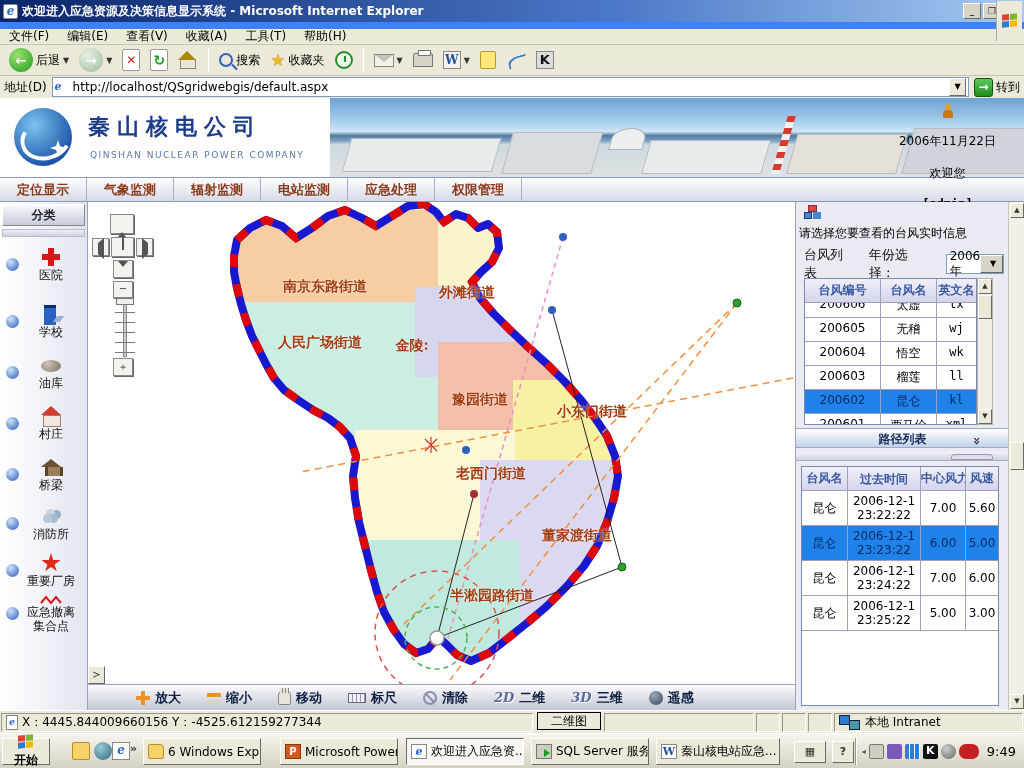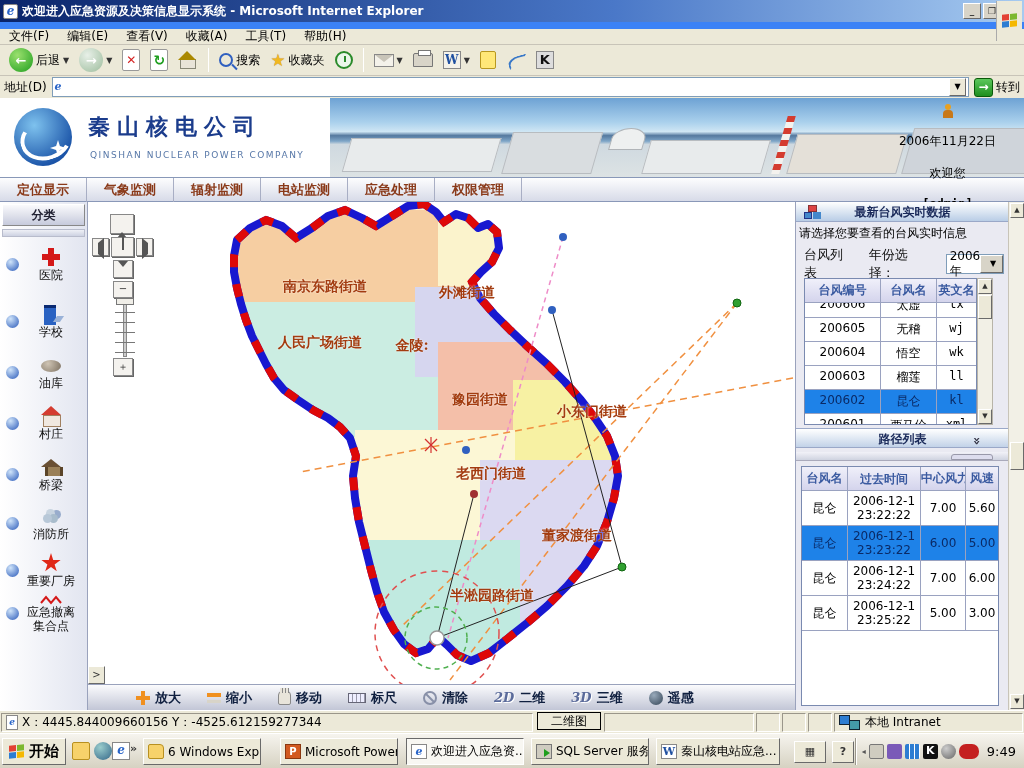--- a/index.html
+++ b/index.html
@@ -177,21 +177,21 @@
   .statusbar { top:710px; left:0; width:1024px; height:23px; background:#ece9d8; border-top:1px solid #fff; display:flex; align-items:center; }
   .st-panel { height:19px; margin:0 1px; border:1px solid; border-color:#9a968a #fff #fff #9a968a; display:flex; align-items:center; padding:0 4px; gap:4px; }
   .doc-ico { width:12px; height:15px; background:#fff; border:1px solid #888; color:#2864c8; font:bold italic 9px "DejaVu Serif",serif; text-align:center; line-height:13px; }
   .modebox { position:absolute; left:537px; top:712px; width:64px; height:18px; background:#ece9d8; border:1px solid #000; text-align:center; line-height:16px; font-size:12px; z-index:5; }
   .netico { width:22px; height:14px; position:relative; }
   .netico:before, .netico:after { content:""; position:absolute; width:9px; height:8px; background:#2d7dd2; border:1px solid #123; }
   .netico:after { left:10px; top:5px; background:#49a; }
 
   
   .taskbar { top:733px; left:0; width:1024px; height:35px; background:linear-gradient(#f6f4ee,#d6d2c2); border-top:1px solid #fff; }
-  .startbtn { position:absolute; left:2px; top:4px; width:64px; height:27px; background:#ece9d8; border:1px solid; border-color:#fff #6a6a6a #6a6a6a #fff; display:flex; align-items:center; justify-content:center; gap:4px; font-weight:bold; font-size:15px; }
+  .startbtn { position:absolute; left:2px; top:4px; width:48px; height:27px; background:#ece9d8; border:1px solid; border-color:#fff #6a6a6a #6a6a6a #fff; display:flex; align-items:center; justify-content:center; gap:4px; font-weight:bold; font-size:12px;flex-direction:column; }
   .ql { position:absolute; top:8px; width:18px; height:18px; }
   .quickmore { position:absolute; left:130px; top:8px; font-size:11px; font-weight:bold; color:#333; }
   .task { position:absolute; top:4px; height:27px; width:118px; background:#ece9d8; border:1px solid; border-color:#fff #6a6a6a #6a6a6a #fff; display:flex; align-items:center; gap:4px; padding:0 4px; font-size:12px; white-space:nowrap; overflow:hidden; }
   .task.active { border-color:#6a6a6a #fff #fff #6a6a6a; background:#f8f7f2; }
   .tico { width:16px; height:15px; flex:none; }
   .tico.folder { background:#f7d26a; border:1px solid #b89020; border-radius:2px 4px 2px 2px; }
   .tico.ppt { background:#d25a20; border:1px solid #8a3810; color:#fff; font:bold 10px "DejaVu Sans",sans-serif; text-align:center; line-height:14px; }
   .tico.iee { background:#fff; border:1px solid #888; color:#2864c8; font:bold italic 11px "DejaVu Serif",serif; text-align:center; line-height:13px; }
   .tico.sql { background:#cfccc0; border:1px solid #777; position:relative; }
   .tico.sql:after { content:""; position:absolute; right:1px; bottom:1px; border-left:6px solid #1e9e1e; border-top:4px solid transparent; border-bottom:4px solid transparent; }
@@ -282,20 +282,21 @@
       </span>
     <span class="tbtn">
         <span class="kbox">K</span>
       </span>
   </div>
 
   <div class="abs addrbar">
     <span>地址(D)</span>
     <span class="addr-field">
       <span class="ie-sm">e</span>
+      <span>http://localhost/QSgridwebgis/default.aspx</span>
       <span class="addr-dd">▼</span>
     </span>
     <span class="gobtn">
       <span class="go-ico">→</span>
       <span>转到</span>
     </span>
   </div>
 
   <div class="abs banner">
     <div class="logo-globe"></div>
@@ -499,21 +500,20 @@
           <span class="mt-23d">3D</span>
           <span>三维</span>
         </span>
       <span class="mt">
           <span class="mt-globe"></span>
           <span>遥感</span>
         </span>
     </div>
 
     <div class="abs rpanel">
-      <div class="rp-hd">最新台风实时数据</div>
       <span class="orgchart"></span>
       <div class="rp-prompt">请选择您要查看的台风实时信息</div>
       <div class="rp-row">
         <span class="rp-lb">台风列表</span>
         <span class="rp-lb">年份选择：</span>
         <span class="ysel">
           <span>2006年</span>
           <span class="db">▼</span>
         </span>
       </div>

